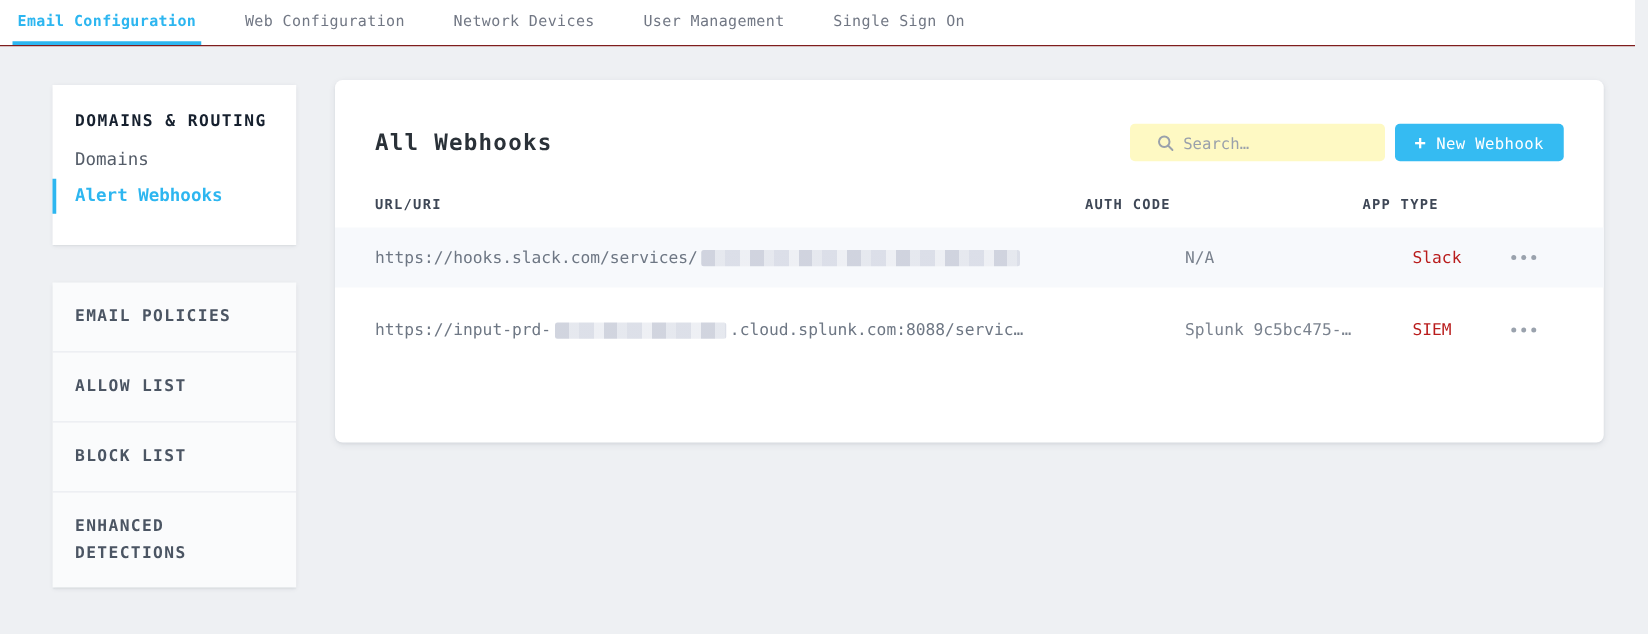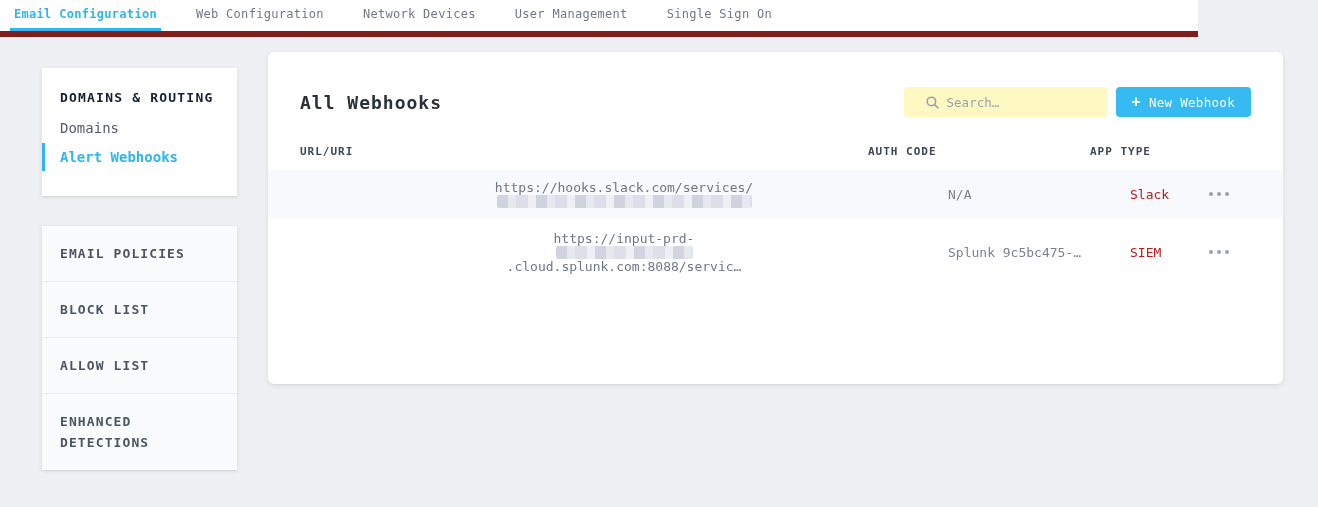--- a/index.html
+++ b/index.html
@@ -7,22 +7,22 @@
   body {
     font-family:"DejaVu Sans Mono","Liberation Mono",monospace;
     background:#eef0f3;
     position:relative;
     overflow:hidden;
     --accent:#2db6f0;
   }
 
   
   .topnav {
-    position:absolute; left:0; top:0; width:1198px; height:37px;
-    background:#ffffff; border-bottom:6px solid #7f1d1d;
+    position:absolute; left:0; top:0; width:1308px; height:37px;
+    background:#ffffff; border-bottom:1px solid #7f1d1d;
     display:flex; align-items:stretch; padding-left:10px;
   }
   .tab {
     display:flex; align-items:center;
     margin-right:31px; padding:0 4px;
     font-size:12px; font-weight:500; letter-spacing:.3px;
     color:#717784; cursor:pointer;
     border-bottom:3px solid transparent;
   }
   .tab.active { color:var(--accent); font-weight:700; border-bottom-color:var(--accent); }
@@ -50,21 +50,21 @@
 
   .card2 { top:226px; background:#fafbfc; overflow:hidden; }
   .nav-section {
     padding:17px 18px; font-size:13px; letter-spacing:1.1px;
     color:#4b5563; line-height:21px; cursor:pointer;font-weight:bold;
   }
   .nav-section + .nav-section { border-top:1px solid #e9ebef; }
 
   
   .panel {
-    position:absolute; left:268px; top:52px; width:1015px; height:332px;
+    position:absolute; left:268px; top:64px; width:1015px; height:290px;
     background:#ffffff; border-radius:6px;
     box-shadow:0 2px 6px rgba(25,35,60,.08), 0 1px 2px rgba(25,35,60,.05);
   }
   .panel-header {
     display:flex; align-items:center;
     padding:30px 32px 0 32px; height:70px;
   }
   .panel-title {
     font-size:18px; font-weight:700; letter-spacing:1px; color:#2a3138;
   }
@@ -94,21 +94,21 @@
   }
   .thead { height:38px; margin-top:10px;gap:40px; }
   .th {
     font-size:11px; font-weight:700; letter-spacing:1px; color:#3e4756;
     white-space:nowrap;
   }
   .row { height:48px; margin-bottom:10px; font-size:13px; }
   .row:nth-child(odd) { background:#f7f9fc; }
   .cell-url {
     color:#6e7784; display:flex; align-items:center;
-    white-space:nowrap; overflow:hidden;flex-direction:column;
+    white-space:nowrap; overflow:hidden;
   }
   .redact {
     display:inline-block; height:13px; margin:0 3px; border-radius:2px;
     background:repeating-linear-gradient(90deg,
       rgba(201,205,217,.85) 0 11px, rgba(227,230,237,.9) 11px 19px,
       rgba(212,216,227,.8) 19px 31px, rgba(236,238,243,.9) 31px 39px);
     filter:blur(.6px);
   }
   .row:nth-child(1) .redact { width:255px; }
   .row:nth-child(2) .redact { width:137px; }
@@ -136,22 +136,22 @@
   <div class="section-header">DOMAINS &amp; ROUTING</div>
   <div id="side-items">
       <div class="side-item">Domains</div>
       <div class="side-item active">Alert Webhooks</div>
     </div>
 </aside>
 
 <aside class="card card2">
   <div id="side-sections">
       <div class="nav-section">EMAIL POLICIES</div>
+      <div class="nav-section">ALLOW LIST</div>
       <div class="nav-section">BLOCK LIST</div>
-      <div class="nav-section">ALLOW LIST</div>
       <div class="nav-section">ENHANCED DETECTIONS</div>
     </div>
 </aside>
 
 <main class="panel">
   <div class="panel-header">
     <h1 class="panel-title">All Webhooks</h1>
     <div class="spacer"></div>
 
     <div class="searchbox">

